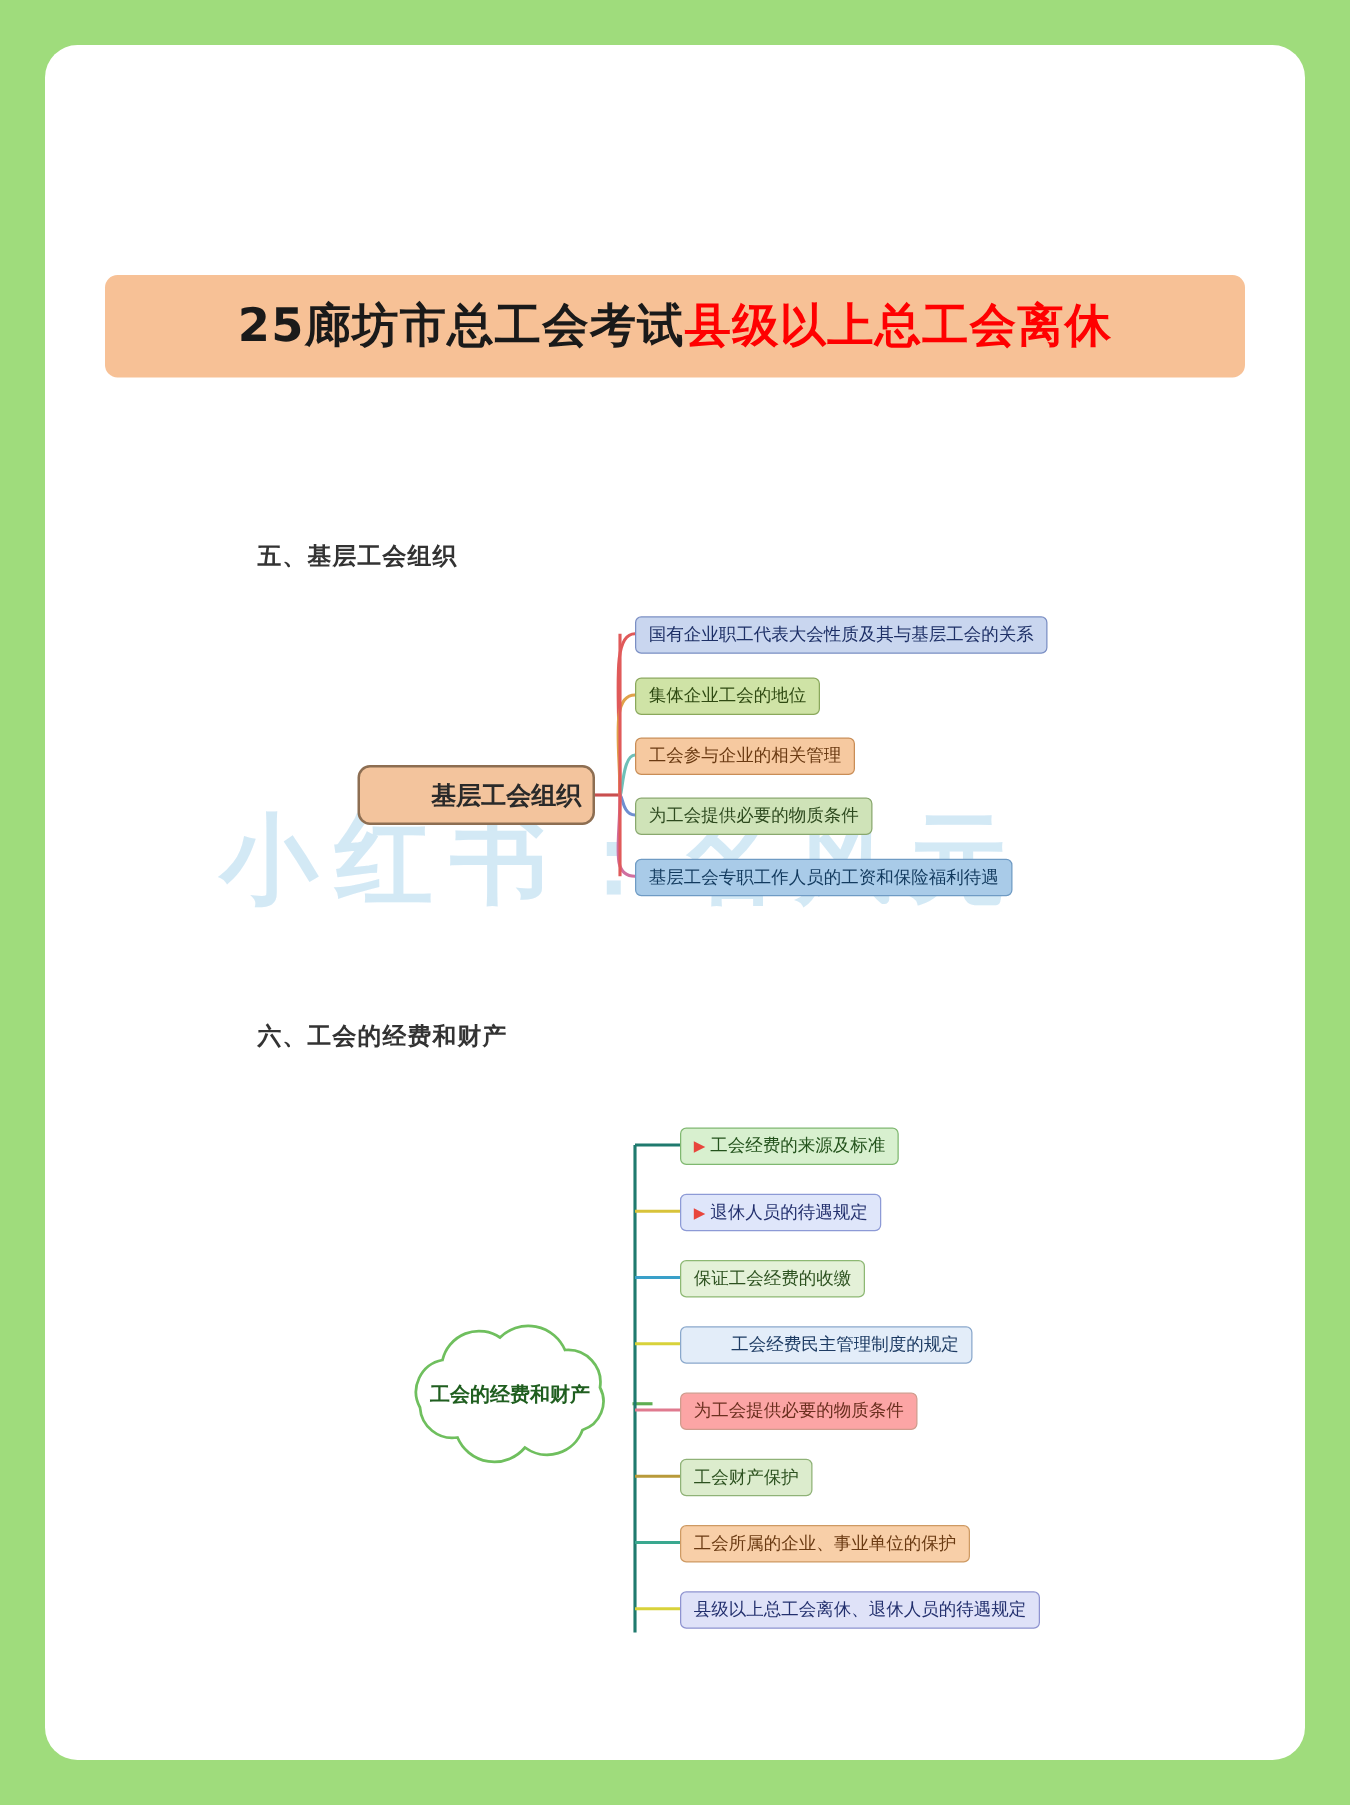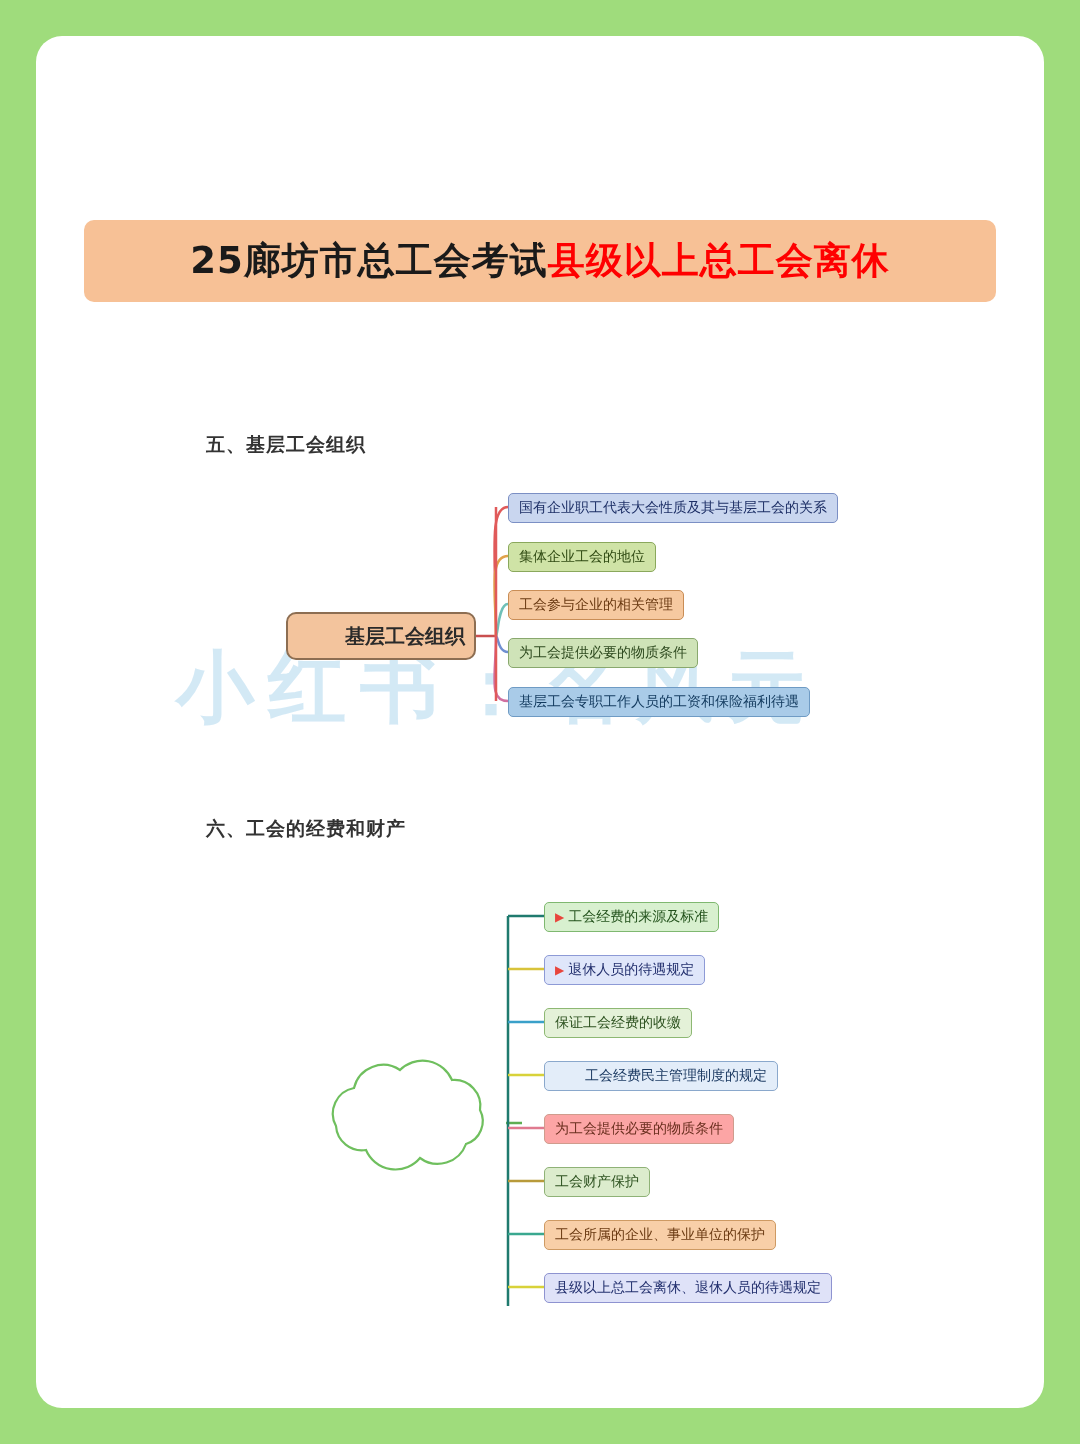--- a/index.html
+++ b/index.html
@@ -220,20 +220,23 @@
       <path d="M472,880 H 508" stroke="#1f7a6e" stroke-width="2.5" fill="none"></path>
       <path d="M472,933 H 508" stroke="#d8c33a" stroke-width="2.5" fill="none"></path>
       <path d="M472,986 H 508" stroke="#3aa0c9" stroke-width="2.5" fill="none"></path>
       <path d="M472,1039 H 508" stroke="#d8d23a" stroke-width="2.5" fill="none"></path>
       <path d="M472,1092 H 508" stroke="#e07a8f" stroke-width="2.5" fill="none"></path>
       <path d="M472,1145 H 508" stroke="#b89a3a" stroke-width="2.5" fill="none"></path>
       <path d="M472,1198 H 508" stroke="#3aa88f" stroke-width="2.5" fill="none"></path>
       <path d="M472,1251 H 508" stroke="#d8d23a" stroke-width="2.5" fill="none"></path>
     </svg>
 
+    <div id="root2-wrap">
+      <div id="root2-label">工会的经费和财产</div>
+    </div>
 
     <div class="node" style="left:508px; top:866px; background:#d8f0cf; border-color:#7fb870; color:#23521c;">
       <span class="flag">▶</span>
       <span>工会经费的来源及标准</span>
     </div>
     <div class="node" style="left:508px; top:919px; background:#dfe6fa; border-color:#8d9ad6; color:#23306e;">
       <span class="flag">▶</span>
       <span>退休人员的待遇规定</span>
     </div>
     <div class="node" style="left:508px; top:972px; background:#e4f1d8; border-color:#8db873; color:#2c511f;">

